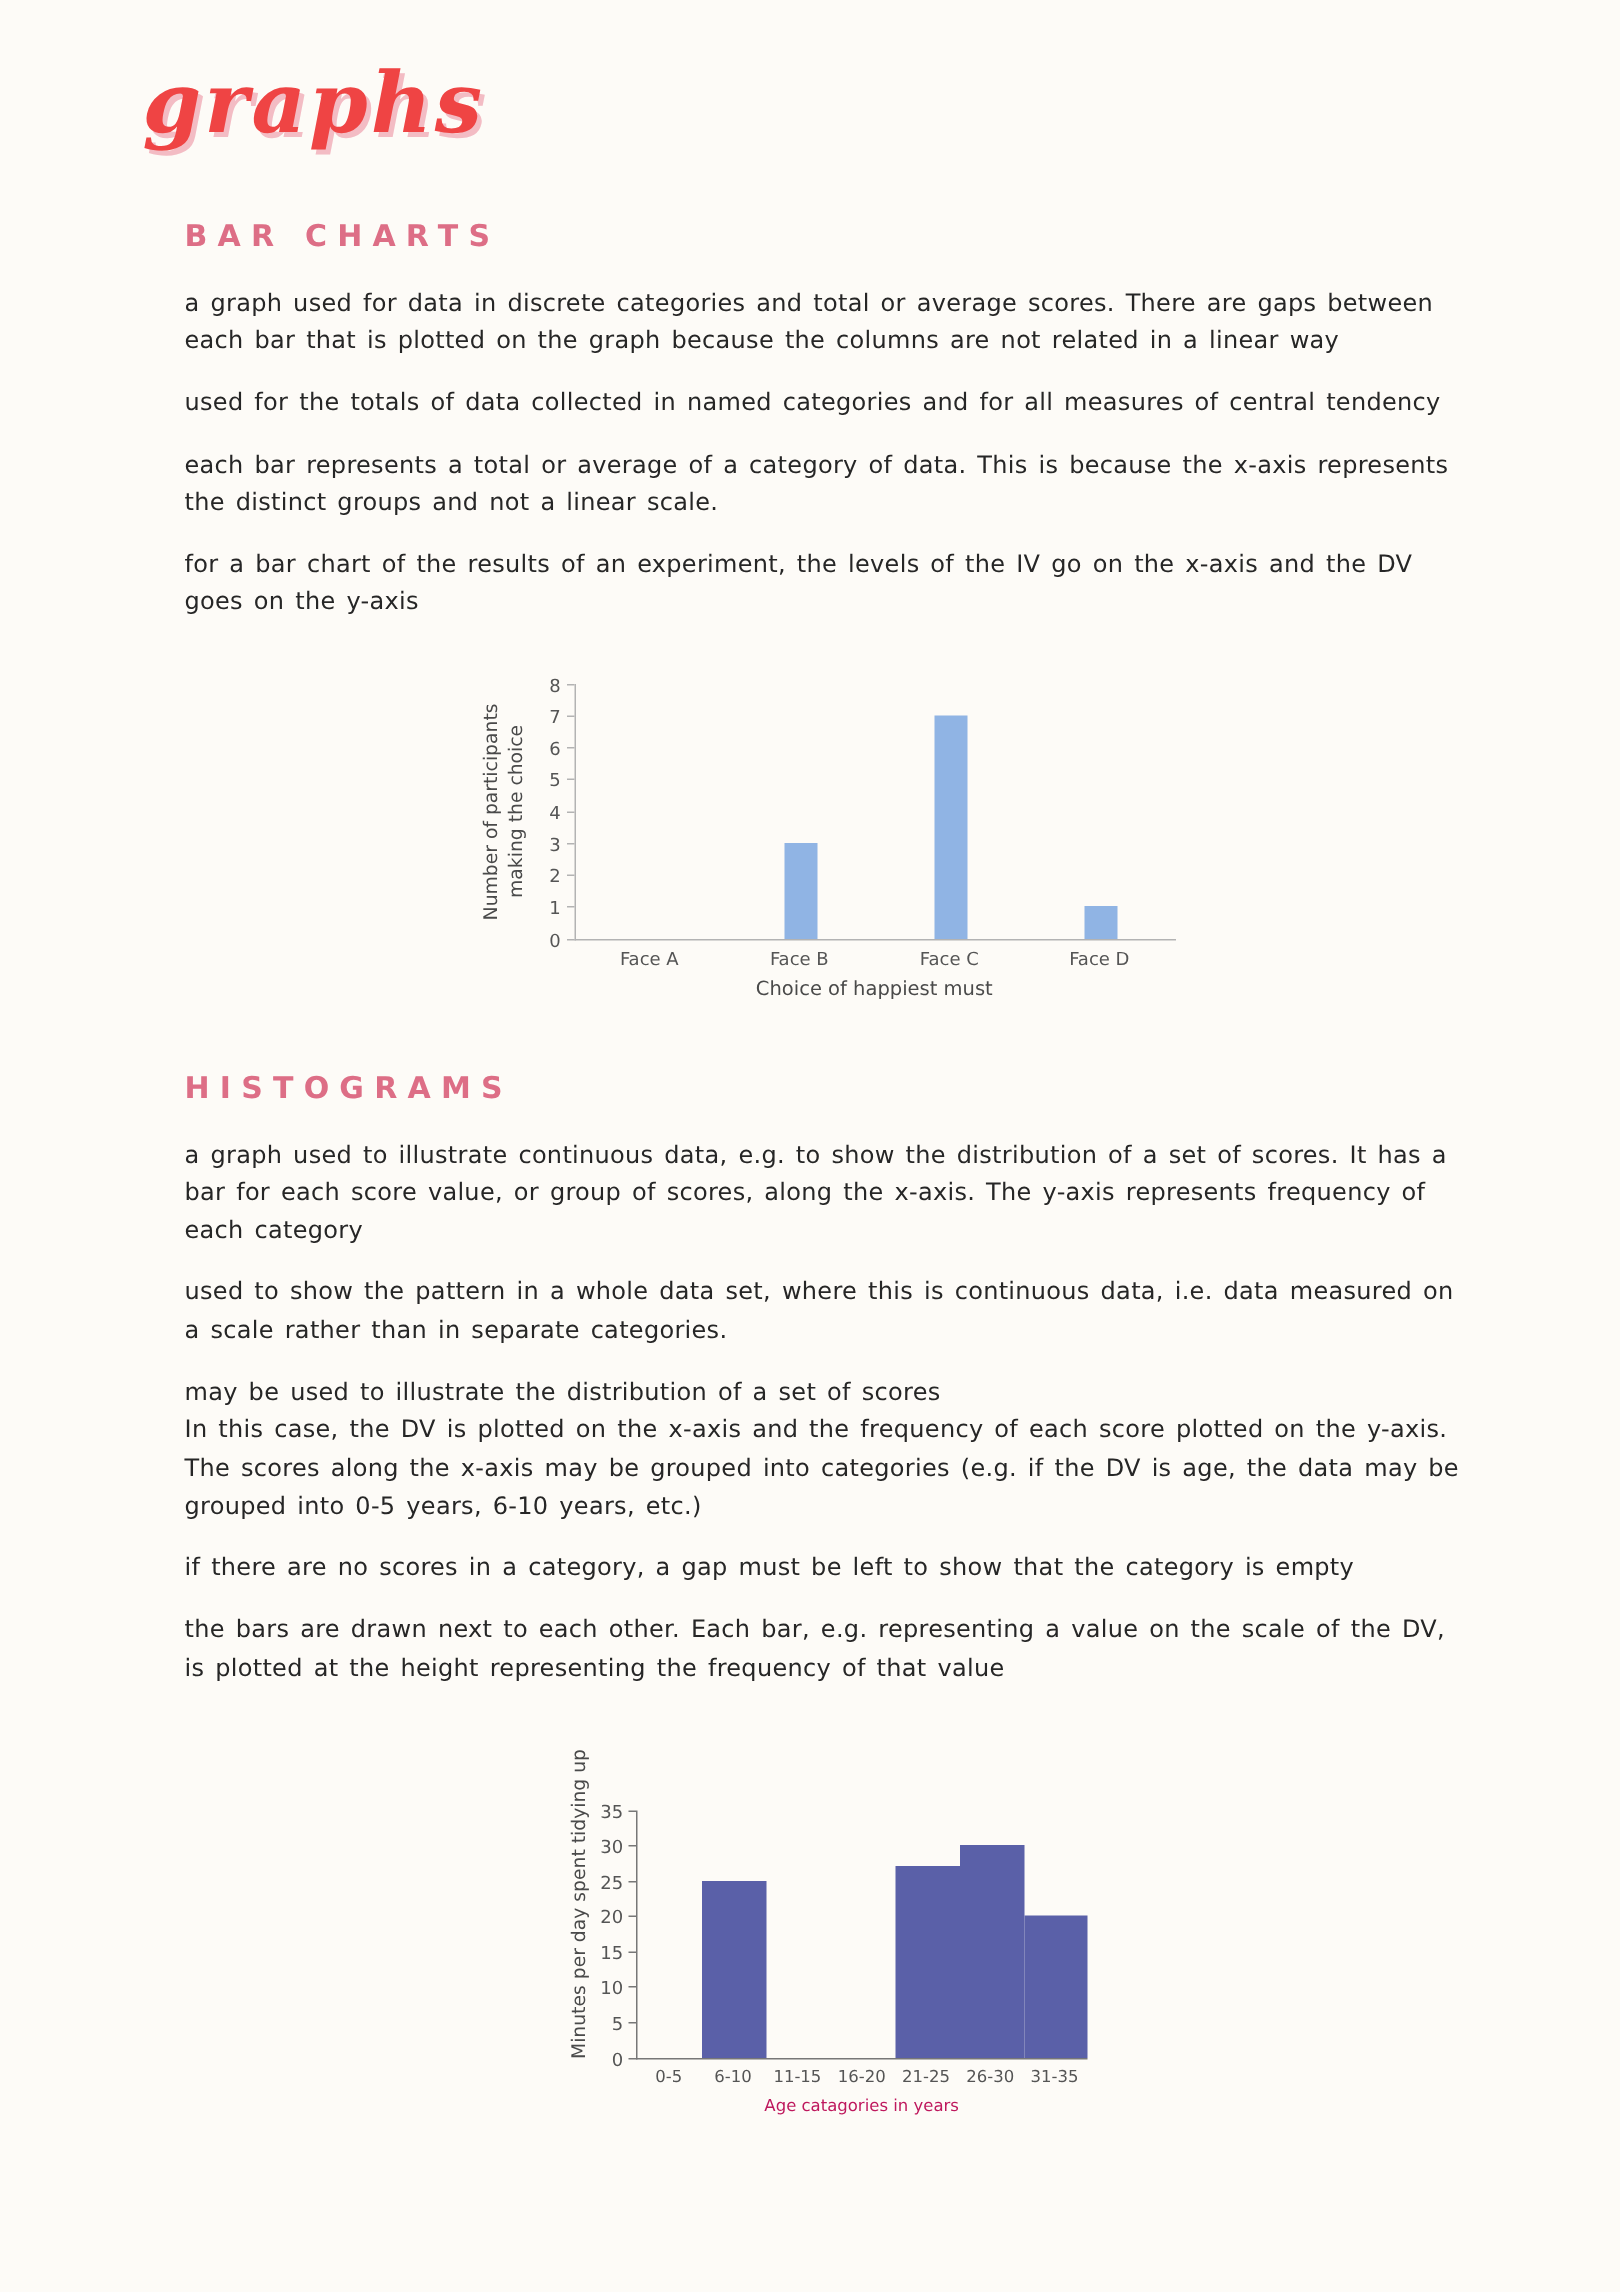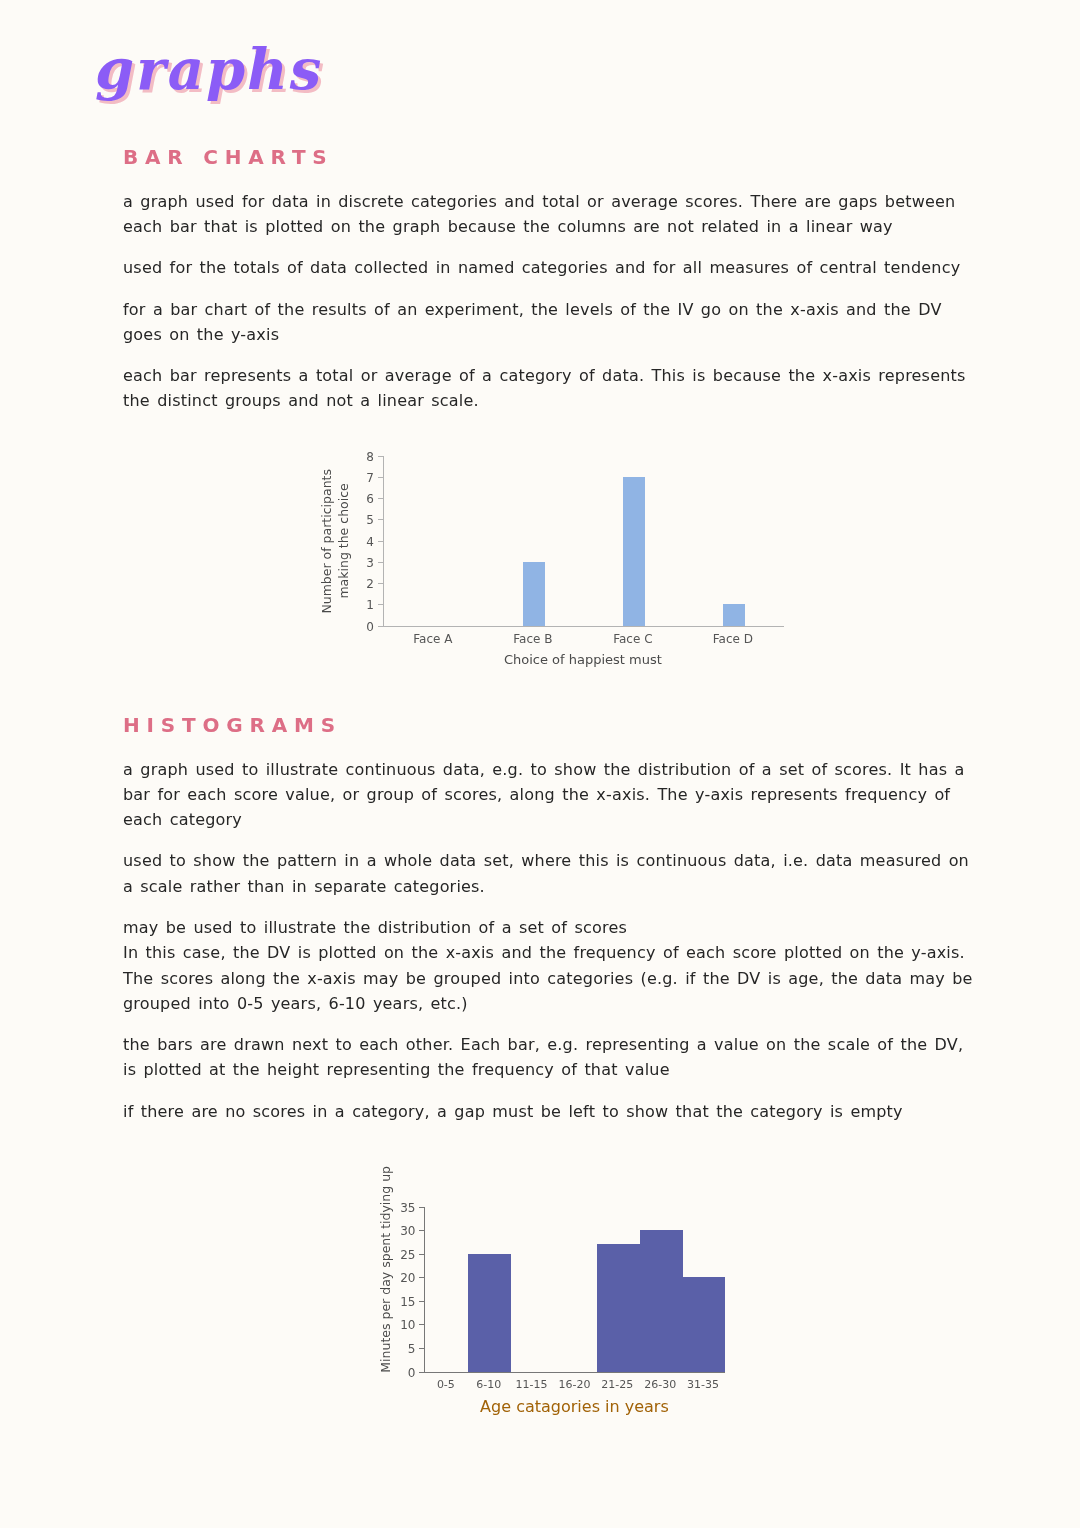--- a/index.html
+++ b/index.html
@@ -8,21 +8,21 @@
     background:#fdfbf7;
     font-family:"DejaVu Sans", sans-serif;
     color:#262626;
     overflow-x:hidden;
   }
   .content{padding:34px 100px 40px 123px;box-sizing:border-box;}
   .page-title{
     font-family:"DejaVu Serif", serif;
     font-style:italic;font-weight:bold;
     font-size:56px;line-height:1.05;
-    color:#8b5cf6;
+    color:#ef4444;
     text-shadow:3px 3px 0 #f3bcc4;
     letter-spacing:2px;
     margin:6px 0 34px -28px;
   }
   .section-heading{
     color:#dd6e86;
     font-size:20px;font-weight:bold;
     letter-spacing:0.34em;
     margin:46px 0 20px;
   }
@@ -51,35 +51,35 @@
   .bar{display:block;}
   .xticks{display:flex;font-size:12px;color:#555;margin-top:5px;}
   .xticks span{flex:1;text-align:center;}
   .xlabel{text-align:center;font-size:13px;color:#4a4a4a;margin-top:6px;}
   
   .fig-bar .plot{border-left:1px solid #b3b3b3;border-bottom:1px solid #b3b3b3;}
   .fig-bar .ymark{background:#b3b3b3;}
   .fig-hist .plot{border-left:1px solid #777;border-bottom:1px solid #777;}
   .fig-hist .ymark{background:#777;}
   .fig-hist .xticks{font-size:11px;}
-  .fig-hist .xlabel{font-size:16px;color:#a16207;}
+  .fig-hist .xlabel{font-size:11px;color:#be185d;}
 </style>
 </head>
 <body>
 
 <div class="content">
 
   <h1 class="page-title">graphs</h1>
 
   <section>
     <h2 class="section-heading">BAR CHARTS</h2>
     <p class="para">a graph used for data in discrete categories and total or average scores. There are gaps between each bar that is plotted on the graph because the columns are not related in a linear way</p>
     <p class="para">used for the totals of data collected in named categories and for all measures of central tendency</p>
+    <p class="para">each bar represents a total or average of a category of data. This is because the x-axis represents the distinct groups and not a linear scale.</p>
     <p class="para">for a bar chart of the results of an experiment, the levels of the IV go on the x-axis and the DV goes on the y-axis</p>
-    <p class="para">each bar represents a total or average of a category of data. This is because the x-axis represents the distinct groups and not a linear scale.</p>
 
     <figure class="figure fig-bar" id="fig-bar">
       <div class="plot-row">
         <div class="ylabel">Number of participants
 making the choice</div>
         <div class="yaxis" style="height: 170px;">
             <span class="ytick" style="bottom: -7px;">0</span>
             <i class="ymark" style="bottom: 0px;"></i>
             <span class="ytick" style="bottom: 14.25px;">1</span>
             <i class="ymark" style="bottom: 21.25px;"></i>
@@ -122,22 +122,22 @@
       <div class="xlabel" style="margin-left: 63.75px; width: 400px;">Choice of happiest must</div>
     </figure>
   </section>
 
   <section>
     <h2 class="section-heading">HISTOGRAMS</h2>
     <p class="para">a graph used to illustrate continuous data, e.g. to show the distribution of a set of scores. It has a bar for each score value, or group of scores, along the x-axis. The y-axis represents frequency of each category</p>
     <p class="para">used to show the pattern in a whole data set, where this is continuous data, i.e. data measured on a scale rather than in separate categories.</p>
     <p class="para">may be used to illustrate the distribution of a set of scores
 In this case, the DV is plotted on the x-axis and the frequency of each score plotted on the y-axis. The scores along the x-axis may be grouped into categories (e.g. if the DV is age, the data may be grouped into 0-5 years, 6-10 years, etc.)</p>
+    <p class="para">if there are no scores in a category, a gap must be left to show that the category is empty</p>
     <p class="para">the bars are drawn next to each other. Each bar, e.g. representing a value on the scale of the DV, is plotted at the height representing the frequency of that value</p>
-    <p class="para">if there are no scores in a category, a gap must be left to show that the category is empty</p>
 
     <figure class="figure fig-hist" id="fig-hist">
       <div class="plot-row">
         <div class="ylabel">Minutes per day spent tidying up</div>
         <div class="yaxis" style="height: 165px;">
             <span class="ytick" style="bottom: -7px;">0</span>
             <i class="ymark" style="bottom: 0px;"></i>
             <span class="ytick" style="bottom: 16.5714px;">5</span>
             <i class="ymark" style="bottom: 23.5714px;"></i>
             <span class="ytick" style="bottom: 40.1429px;">10</span>

